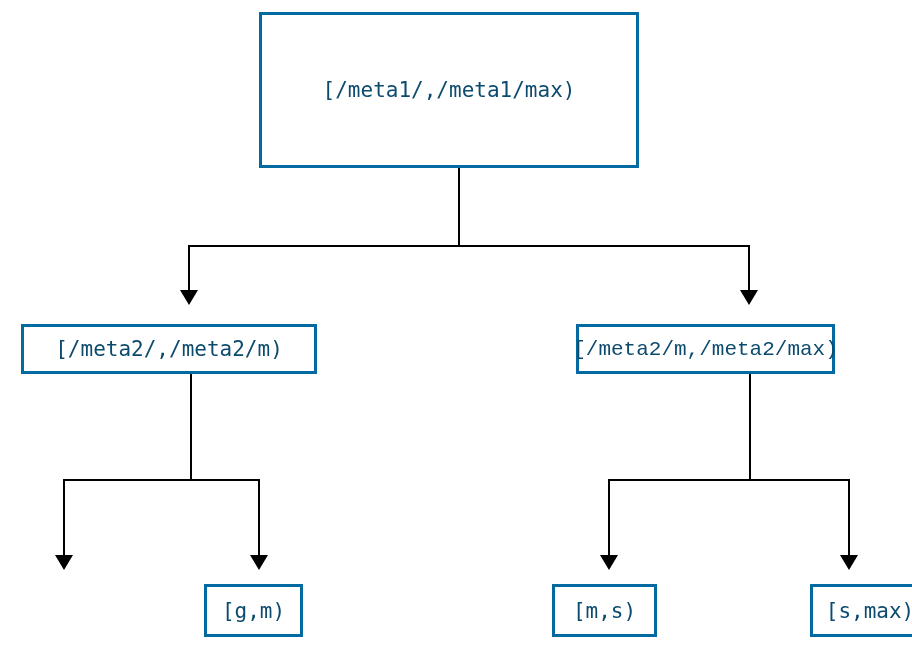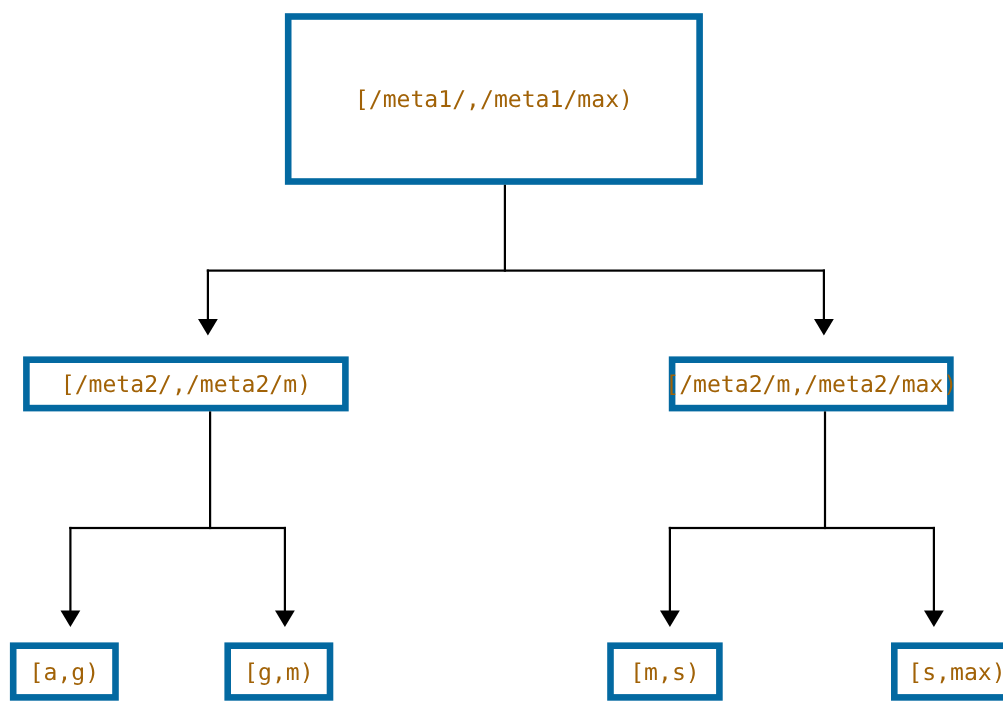--- a/index.html
+++ b/index.html
@@ -12,26 +12,26 @@
     position: relative;
     width: 912px;
     height: 652px;
     background: #ffffff;
     overflow: hidden;
     font-family: "DejaVu Sans Mono", "Liberation Mono", monospace;
   }
   .node {
     position: absolute;
     box-sizing: border-box;
-    border: 6px solid #0369a1;
+    border: 3px solid #0369a1;
     background: #ffffff;
     display: flex;
     align-items: center;
     justify-content: center;
-    color: #a16207;
+    color: #0c4a6e;
     white-space: pre;
     letter-spacing: 0px;
   }
   .node-root   { font-size: 21px; }
   .node-mid    { font-size: 21px; }
   .node-leaf   { font-size: 21px; }
 
   .edge-v {
     position: absolute;
     width: 2px;
@@ -67,21 +67,21 @@
   <div class="edge-v" style="left:188px; top:245px; height:46px;"></div>
   <div class="arrow" style="left:180px; top:290px;"></div>
 
   <div class="edge-v" style="left:748px; top:245px; height:46px;"></div>
   <div class="arrow" style="left:740px; top:290px;"></div>
 
   <div class="node node-mid" style="left:21px; top:324px; width:296px; height:50px;">
     <span>[/meta2/,/meta2/m)</span>
   </div>
 
-  <div class="node node-mid" style="left:608px; top:324px; width:259px; height:50px;">
+  <div class="node node-mid" style="left:576px; top:324px; width:259px; height:50px;font-family:Liberation Mono, monospace;">
     <span>[/meta2/m,/meta2/max)</span>
   </div>
 
   <div class="edge-v" style="left:190px; top:374px; height:107px;"></div>
 
   <div class="edge-h" style="left:63px; top:479px; width:197px;"></div>
 
   <div class="edge-v" style="left:63px; top:479px; height:77px;"></div>
   <div class="arrow" style="left:55px; top:555px;"></div>
 
@@ -91,23 +91,20 @@
   <div class="edge-v" style="left:749px; top:374px; height:107px;"></div>
 
   <div class="edge-h" style="left:608px; top:479px; width:242px;"></div>
 
   <div class="edge-v" style="left:608px; top:479px; height:77px;"></div>
   <div class="arrow" style="left:600px; top:555px;"></div>
 
   <div class="edge-v" style="left:848px; top:479px; height:77px;"></div>
   <div class="arrow" style="left:840px; top:555px;"></div>
 
-  <div class="node node-leaf" style="left:9px; top:584px; width:99px; height:53px;">
-    <span>[a,g)</span>
-  </div>
 
   <div class="node node-leaf" style="left:204px; top:584px; width:99px; height:53px;">
     <span>[g,m)</span>
   </div>
 
   <div class="node node-leaf" style="left:552px; top:584px; width:105px; height:53px;">
     <span>[m,s)</span>
   </div>
 
   <div class="node node-leaf" style="left:810px; top:584px; width:120px; height:53px;">

